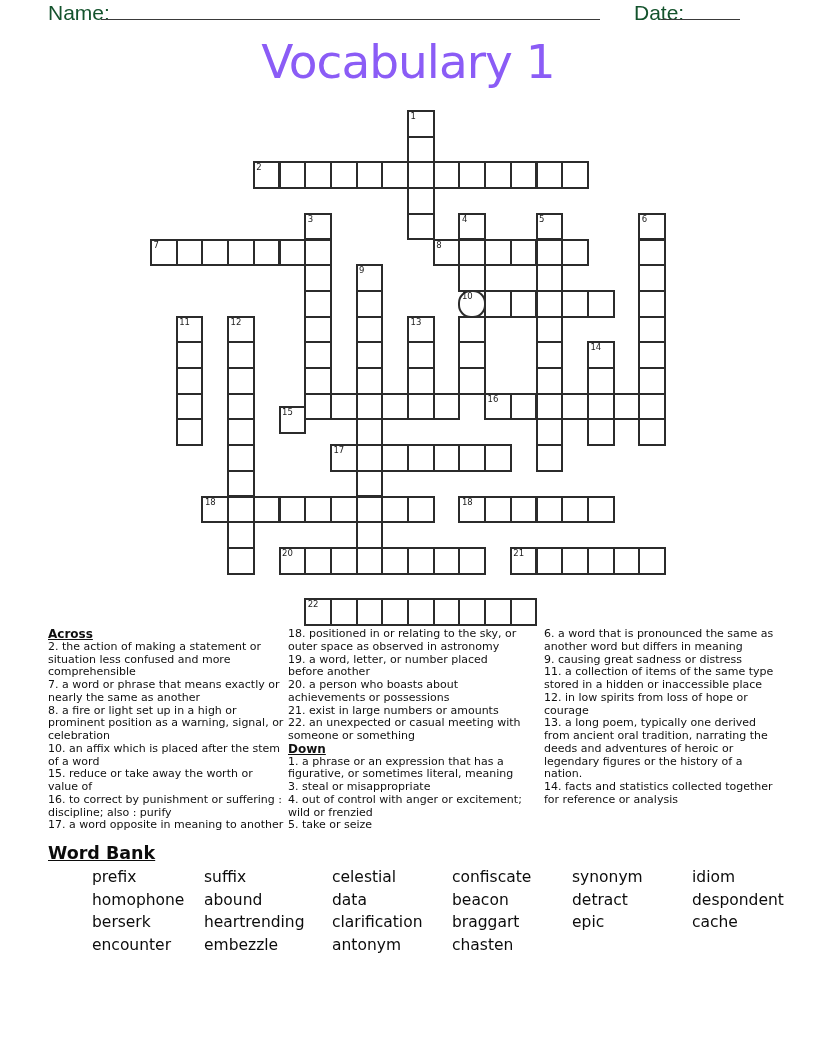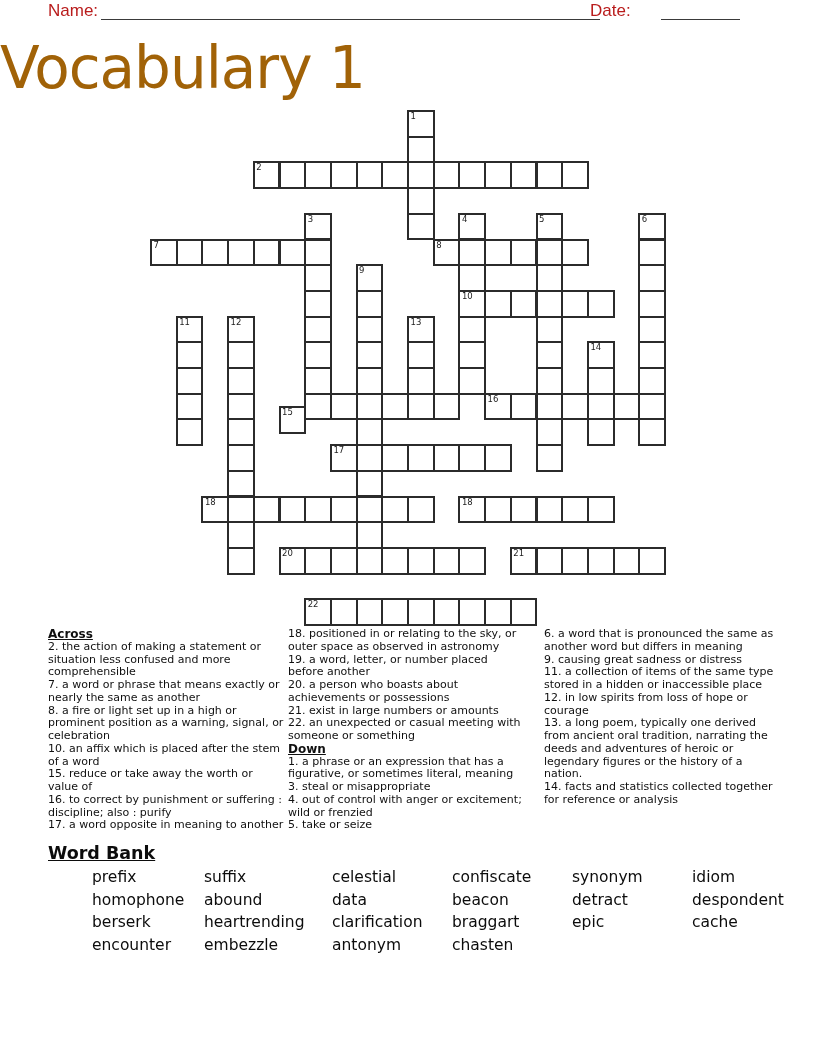--- a/index.html
+++ b/index.html
@@ -1,30 +1,30 @@
 <!DOCTYPE html>
 <html><head>
 <meta charset="utf-8">
 <style>
   html,body{margin:0;padding:0;background:#ffffff;}
   .sheet{position:relative;width:816px;height:1056px;background:#fff;
          font-family:"DejaVu Sans",sans-serif;color:#111;overflow:hidden;}
 
   
   .hdr-label{position:absolute;font-family:"Liberation Sans",sans-serif;
-             font-size:17px;color:#b91c1c;white-space:nowrap;}
+             font-size:21px;color:#14532d;white-space:nowrap;}
   #name-label{left:48px;top:1px;}
-  #date-label{left:590px;top:1px;}
+  #date-label{left:634px;top:1px;}
   .hline{position:absolute;height:0;border-top:1.6px solid #3a3a3a;}
   #name-line{left:101px;top:19px;width:499px;}
   #date-line{left:661px;top:19px;width:79px;}
 
   
-  #page-title{position:absolute;left:0;top:34px;width:100%;
-              font-size:58px;font-weight:500;letter-spacing:-1px;color:#a16207;}
+  #page-title{position:absolute;left:0;top:34px;width:100%;text-align:center;
+              font-size:47px;font-weight:500;letter-spacing:-1px;color:#8b5cf6;}
 
   
   #grid{position:absolute;left:0;top:0;}
   .cell{position:absolute;width:27.7px;height:27.7px;box-sizing:border-box;
         background:#fff;border:2px solid #2b2b2b;}
   .cellnum{position:absolute;left:1.5px;top:-1px;font-size:8.5px;line-height:10px;
            color:#1c1c1c;font-family:"DejaVu Sans",sans-serif;}
 
   
   .clue-col{position:absolute;top:628px;width:236px;font-size:11px;
@@ -87,21 +87,21 @@
       <div class="cell" style="left: 304.2px; top: 289.9px;"></div>
       <div class="cell" style="left: 304.2px; top: 315.6px;"></div>
       <div class="cell" style="left: 304.2px; top: 341.3px;"></div>
       <div class="cell" style="left: 304.2px; top: 367px;"></div>
       <div class="cell" style="left: 304.2px; top: 392.7px;"></div>
       <div class="cell" style="left: 458.4px; top: 212.8px;">
         <span class="cellnum">4</span>
       </div>
       <div class="cell" style="left: 458.4px; top: 238.5px;"></div>
       <div class="cell" style="left: 458.4px; top: 264.2px;"></div>
-      <div class="cell" style="left: 458.4px; top: 289.9px;">
+      <div class="cell" style="left: 458.4px; top: 289.9px; border-radius: 13px;">
         <span class="cellnum">10</span>
       </div>
       <div class="cell" style="left: 458.4px; top: 315.6px;"></div>
       <div class="cell" style="left: 458.4px; top: 341.3px;"></div>
       <div class="cell" style="left: 458.4px; top: 367px;"></div>
       <div class="cell" style="left: 535.5px; top: 212.8px;">
         <span class="cellnum">5</span>
       </div>
       <div class="cell" style="left: 535.5px; top: 238.5px;"></div>
       <div class="cell" style="left: 535.5px; top: 264.2px;"></div>

